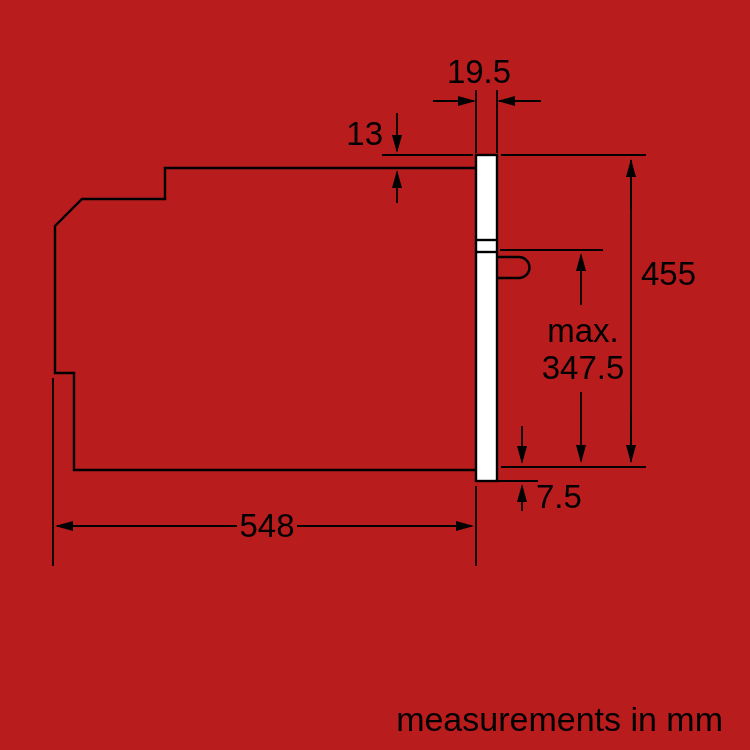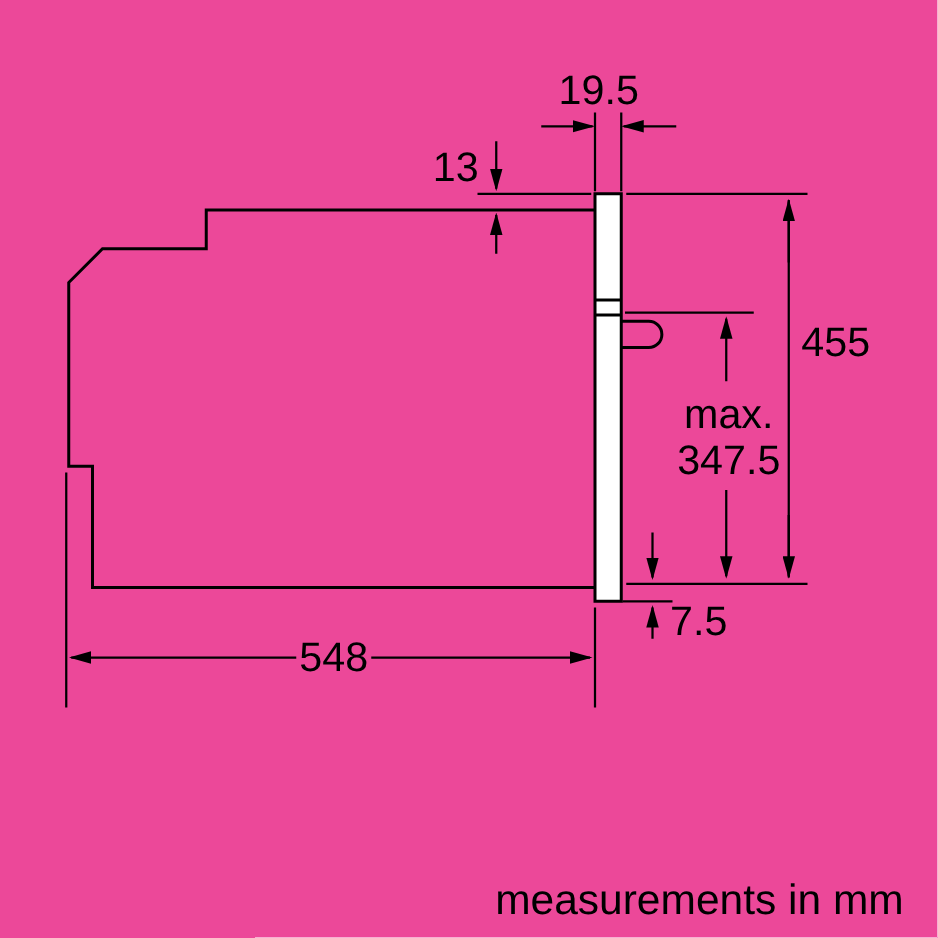--- a/index.html
+++ b/index.html
@@ -4,21 +4,21 @@
 <style>
   html, body {
     margin: 0;
     padding: 0;
     background: #ffffff;
   }
   .canvas {
     width: 750px;
     height: 750px;
     position: relative;
-    background: #ec4899;
+    background: #b91c1c;
     font-family: "Liberation Sans", sans-serif;
   }
   svg text {
     font-family: "Liberation Sans", sans-serif;
     fill: #000000;
   }
   .outline { stroke: #000000; stroke-width: 2.4; fill: none; }
   .panel   { stroke: #000000; stroke-width: 2.4; fill: #ffffff; }
   .dim     { stroke: #000000; stroke-width: 1.8; fill: none; }
   .lbl     { font-size: 33px; }

